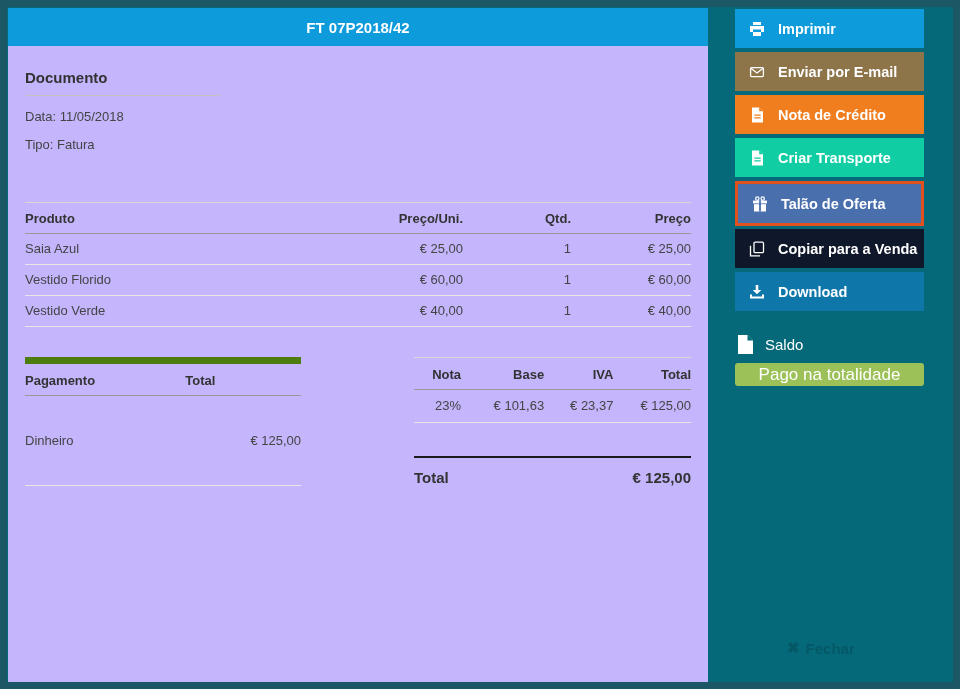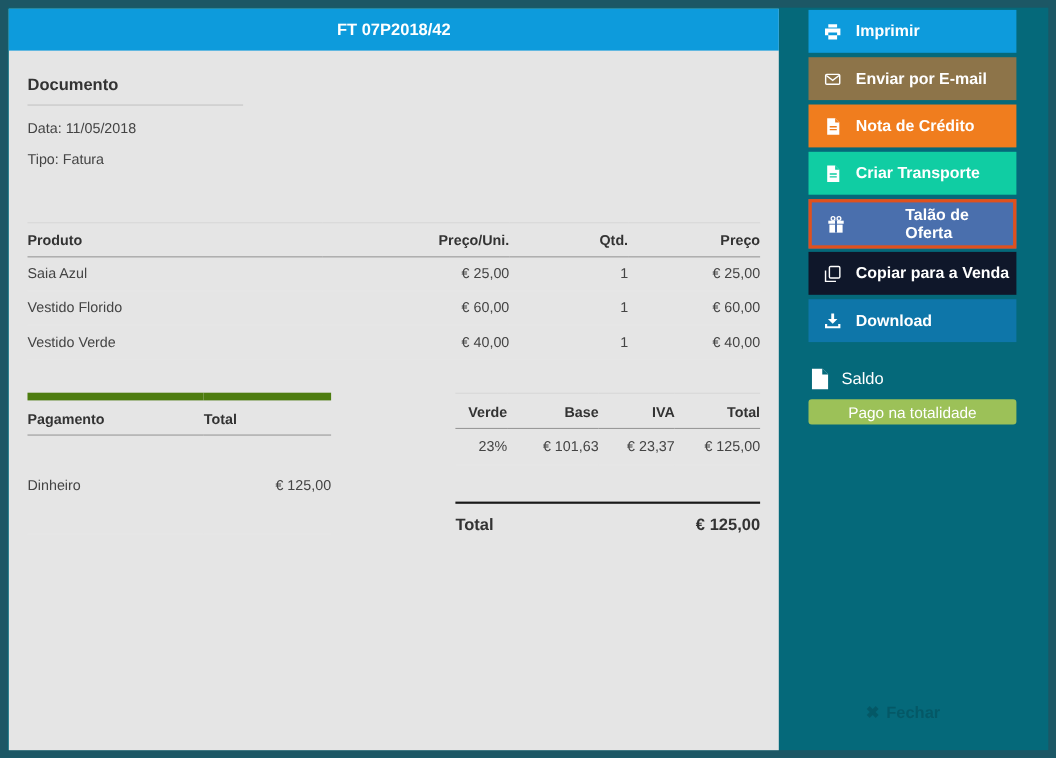--- a/index.html
+++ b/index.html
@@ -10,21 +10,21 @@
     background: #05697a;
     border: 7px solid #1c5765;
     overflow: hidden;
     color: #3a3a3a;
   }
 
   
   .panel {
     position: absolute; left: 1px; top: 1px;
     width: 700px; height: 674px;
-    background: #e5e5e5;
+    background: #c4b5fd;
   }
   .panel-header {
     height: 38px; background: #0d9bdc; color: #fff;
     display: flex; align-items: center; justify-content: center;
     font-size: 15px; font-weight: bold;
   }
   .panel-body { padding: 0 17px; font-size: 13px; }
 
   .info-row { display: flex; margin-top: 23px; }
   .info-left { width: 196px; margin-right: 92px; }
@@ -82,31 +82,31 @@
     border: none; color: #fff; cursor: pointer;
     font-family: "Liberation Sans", sans-serif;
     font-size: 14.5px; font-weight: bold; text-align: left;
   }
   .action-btn .icon { width: 16px; height: 16px; margin-right: 13px; flex: none; display: inline-flex; }
   .icon svg { width: 100%; height: 100%; }
   .btn-imprimir  { background: #0d9bdc; --bc: #0d9bdc; }
   .btn-enviar    { background: #8d7449; --bc: #8d7449; }
   .btn-nota      { background: #f07d1e; --bc: #f07d1e; }
   .btn-criar     { background: #10cda3; --bc: #10cda3; }
-  .btn-talao     { background: #4a6fad; --bc: #4a6fad; height: 45px; border: 3px solid #e0511d; margin-bottom: 3px; gap: 42px; }
+  .btn-talao     { background: #4a6fad; --bc: #4a6fad; height: 45px; border: 3px solid #e0511d; margin-bottom: 3px; }
   .btn-copiar    { background: #0f172a; --bc: #a2aec5; }
   .btn-download  { background: #0e76a9; --bc: #0e76a9; }
 
   .saldo-row { display: flex; align-items: center; margin-top: 24px; padding-left: 3px; }
   .saldo-row .icon { width: 15px; height: 19px; margin-right: 12px; display: inline-flex; }
   .saldo-label { color: #fff; font-size: 15px; }
   .status-badge {
     margin-top: 9px; height: 23px; background: #9cc158; border-radius: 3px;
     display: flex; align-items: center; justify-content: center;
-    color: #fff; font-size: 14px;
+    color: #fff; font-size: 17px;
   }
 
   .close-btn {
     position: absolute; left: 780px; top: 632px;
     background: none; border: none; cursor: pointer;
     font-family: "Liberation Sans", sans-serif;
     color: rgba(0,0,0,0.16); font-size: 15px; font-weight: bold;
     display: flex; align-items: center; gap: 6px;
   }
 </style>
@@ -171,21 +171,21 @@
             <td>Dinheiro</td>
             <td class="ta-right">€ 125,00</td>
           </tr>
         </tbody>
       </table>
 
       <div class="tax-col">
         <table class="tax-table">
           <thead>
             <tr>
-              <th class="tax-c1">Verde</th>
+              <th class="tax-c1">Nota</th>
               <th class="tax-c2">Base</th>
               <th class="tax-c3">IVA</th>
               <th class="tax-c4">Total</th>
             </tr>
           </thead>
           <tbody>
             <tr>
               <td>23%</td>
               <td>€ 101,63</td>
               <td>€ 23,37</td>

